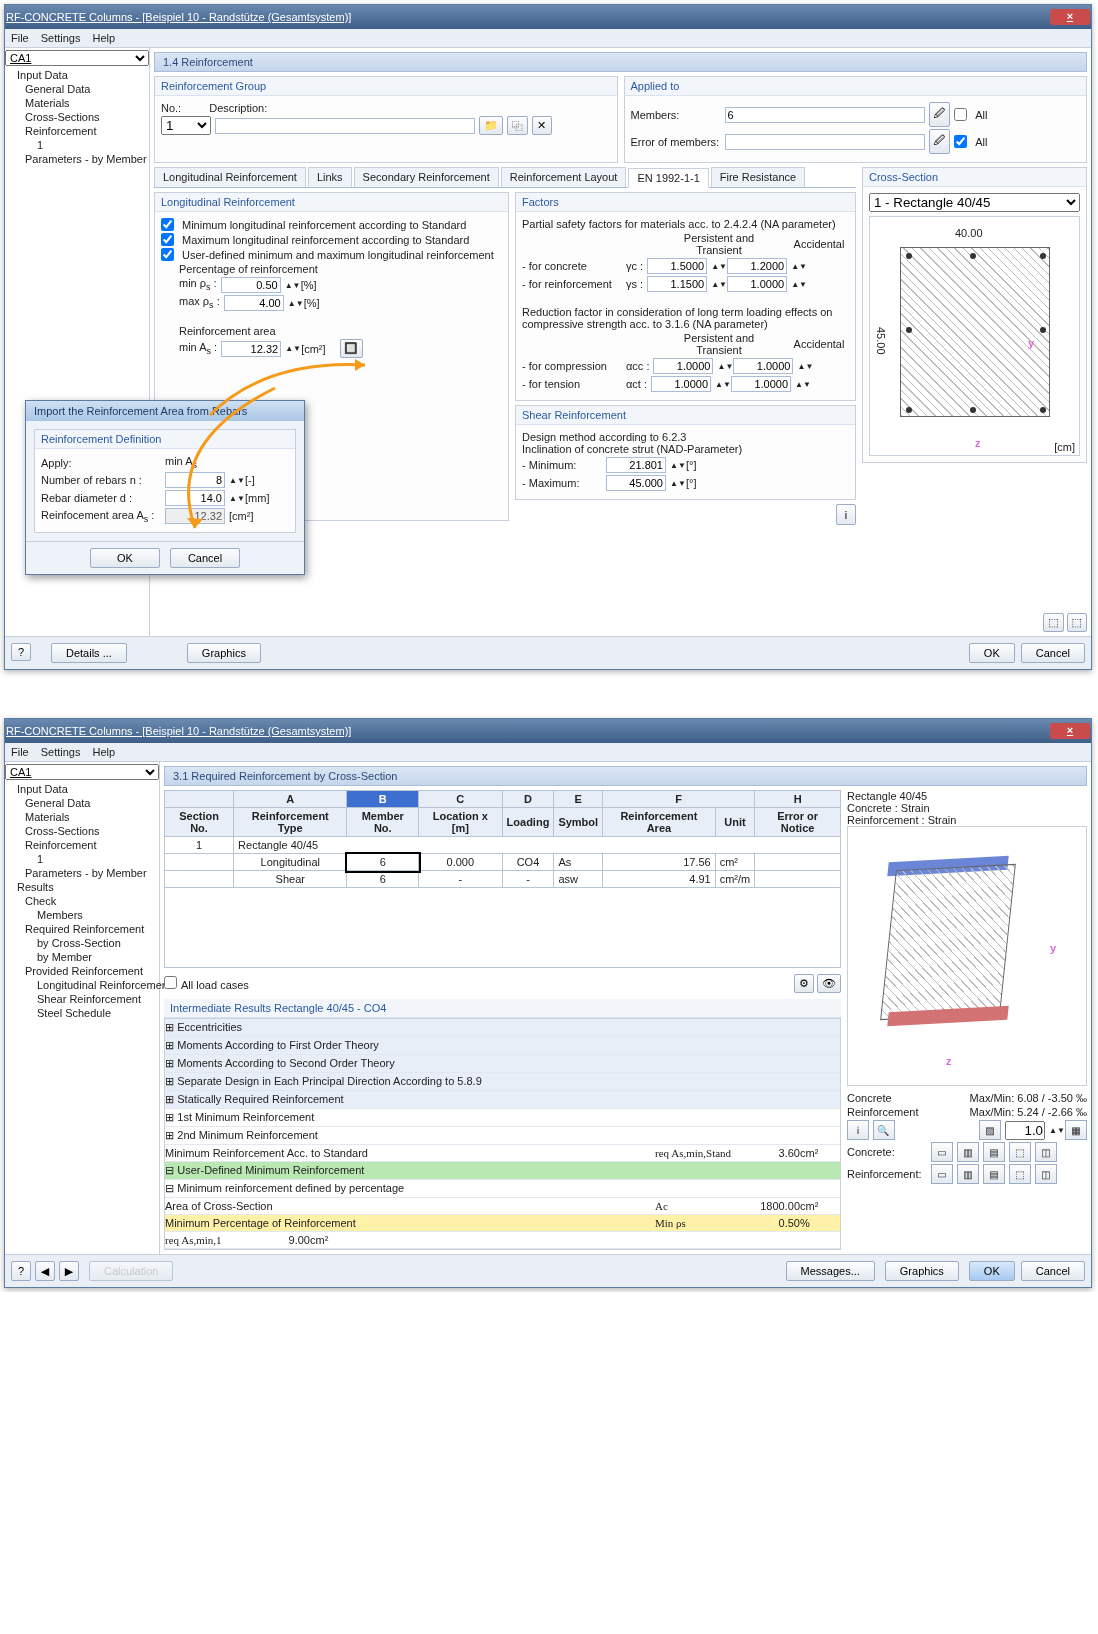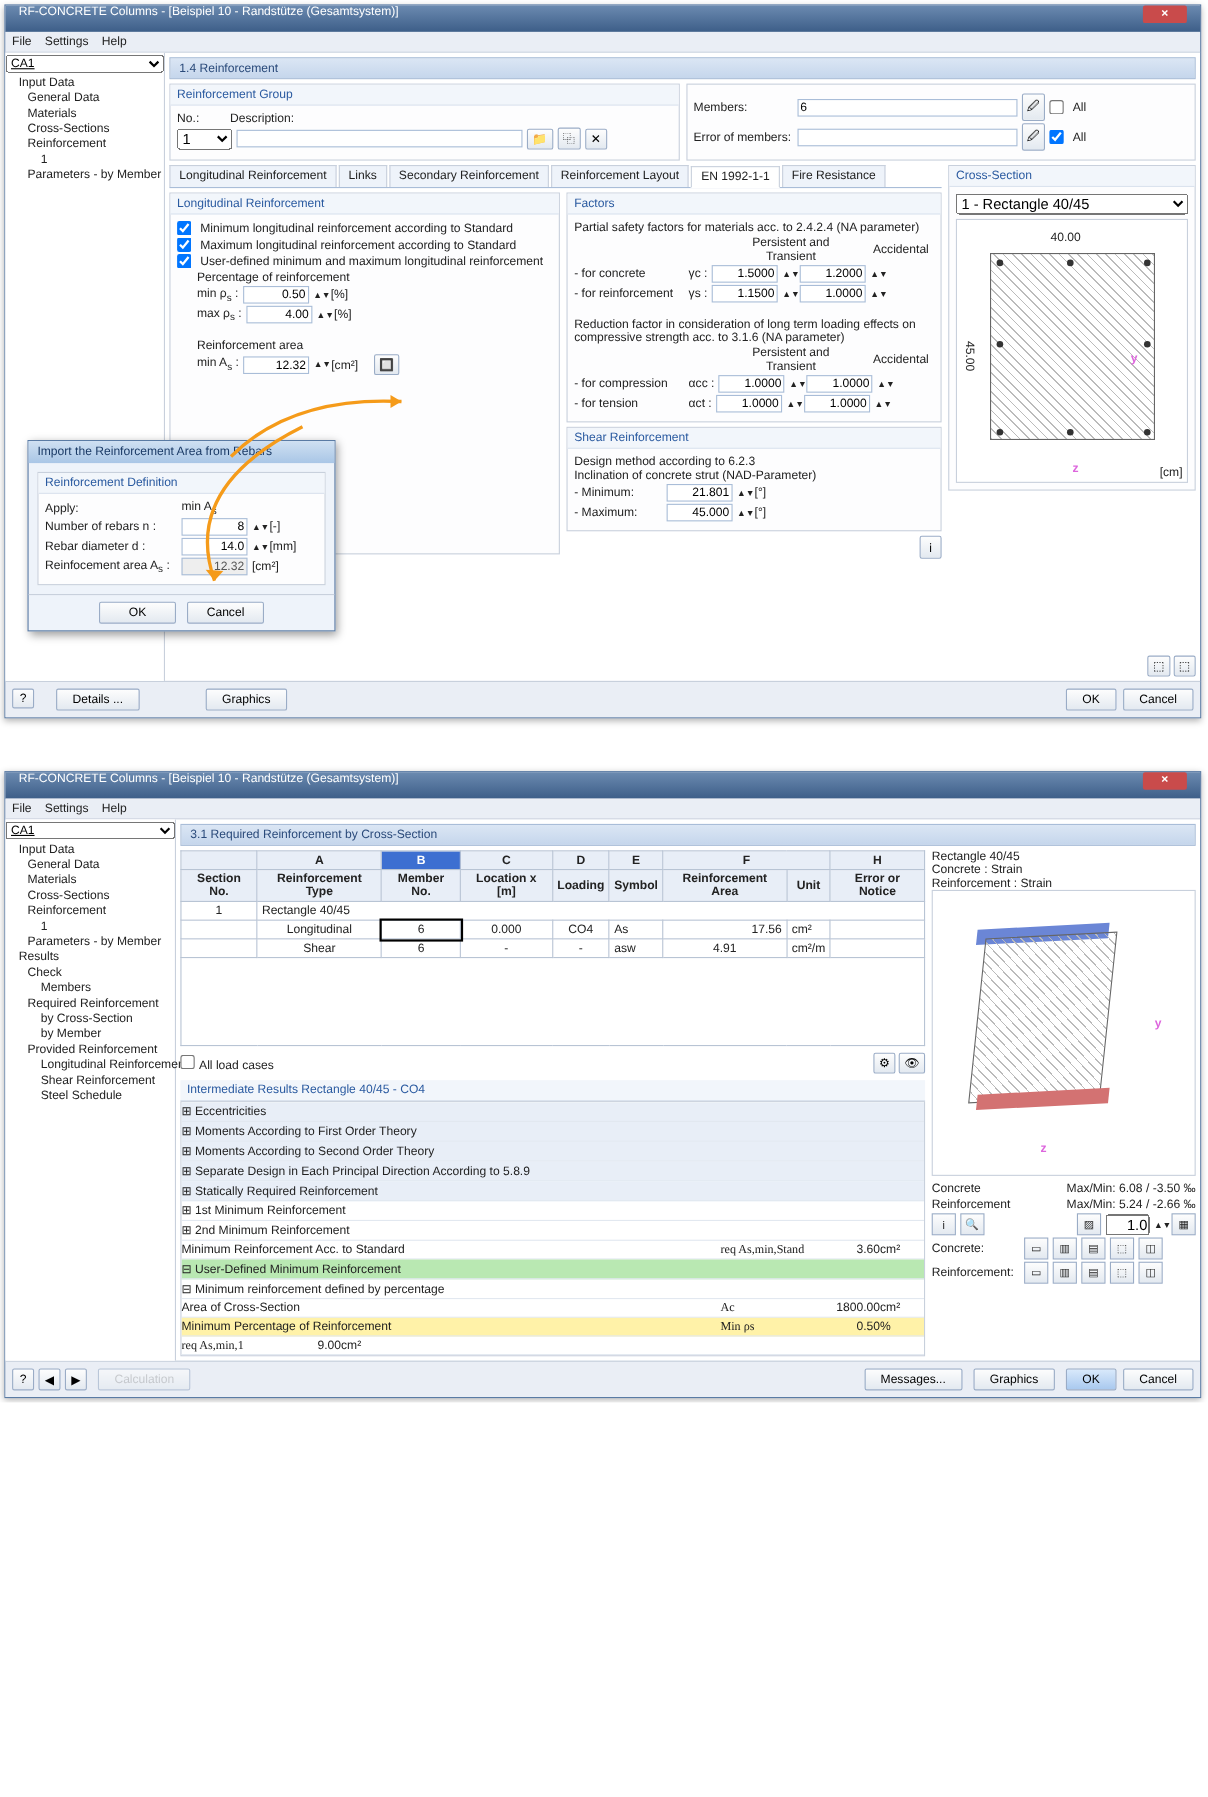--- a/index.html
+++ b/index.html
@@ -1,18 +1,18 @@
 <!DOCTYPE html>
 <html><head>
 <meta charset="utf-8">
 <style>
   * { box-sizing: border-box; margin: 0; padding: 0; font-family: "Segoe UI", Tahoma, sans-serif; }
   body { background: #fff; font-size: 11px; color: #222; }
   .window { border: 1px solid #5a7ba4; margin: 4px; background: #e8ecf2; box-shadow: 0 2px 6px rgba(0,0,0,.3); position: relative;}
-  .titlebar { background: linear-gradient(#6b8ab0,#3d5e88); color:#fff; height:24px; display:flex; align-items:flex-start; padding:0 12px; font-size:12px; justify-content:space-between;}
+  .titlebar { background: linear-gradient(#6b8ab0,#3d5e88); color:#fff; height:24px; display:flex; align-items:center; padding:0 1px; font-size:12px; justify-content:space-between;text-decoration:underline;}
   .titlebar .close { width:40px;height:16px;background:#c94b4b;color:#fff;text-align:center;border-radius:2px;line-height:14px;font-weight:bold;}
   .menubar { background:#eaeef5; padding:3px 6px; display:flex; gap:12px; border-bottom:1px solid #c8d0dc;}
   .menubar span { cursor:default;}
   .body { display:flex; background:#fff;}
   .nav { width:145px; border-right:1px solid #c8d0dc; padding:2px 0; background:#fff;}
   .nav select {width:100%; font-size:11px;text-decoration:underline;}
   .tree { padding:2px 4px;}
   .tree div { padding:1px 0 1px 8px; white-space:nowrap;}
   .tree .lvl1{padding-left:16px;} .tree .lvl2{padding-left:28px;}
   .main { flex:1; padding:4px; position:relative;}
@@ -101,20 +101,21 @@
           </div>
           <div class="field">
             <select style="width:50px"><option>1</option></select>
             <input type="text" style="width: 260px; text-align: left;">
             <button class="btn btn-sm">📁</button>
             <button class="btn btn-sm">⿻</button>
             <button class="btn btn-sm">✕</button>
           </div>
         </div>
         <div class="group" style="flex:1">
+          <div class="group-title">Applied to</div>
           <div class="field">
             <span style="width:90px">Members:</span>
             <input type="text" style="width: 200px; text-align: left;" value="6">
             <button class="btn btn-sm">🖉</button>
             <input type="checkbox" class="chk" style="">
               <span>All</span>
           </div>
           <div class="field">
             <span style="width:90px">Error of members:</span>
             <input type="text" style="width: 200px; text-align: left;">
@@ -401,21 +402,21 @@
                   <td class="left">cm²</td>
                   <td></td>
                 </tr>
             <tr>
                   <td></td>
                   <td>Shear</td>
                   <td>6</td>
                   <td>-</td>
                   <td>-</td>
                   <td class="left">asw</td>
-                  <td style="text-align:center">4.91</td>
+                  <td style="text-align:right">4.91</td>
                   <td class="left">cm²/m</td>
                   <td></td>
                 </tr>
             <tr>
                   <td colspan="9" style="height:80px"></td>
                 </tr>
           </tbody>
             </table>
           <div class="field" style="justify-content:space-between;margin:6px 0">
             <span><input type="checkbox" class="chk" style=""><span>All load cases</span></span>

